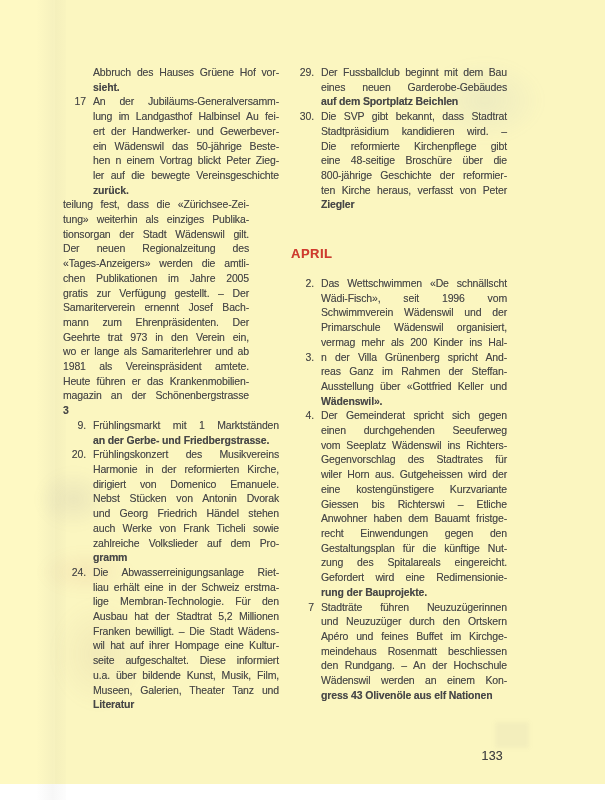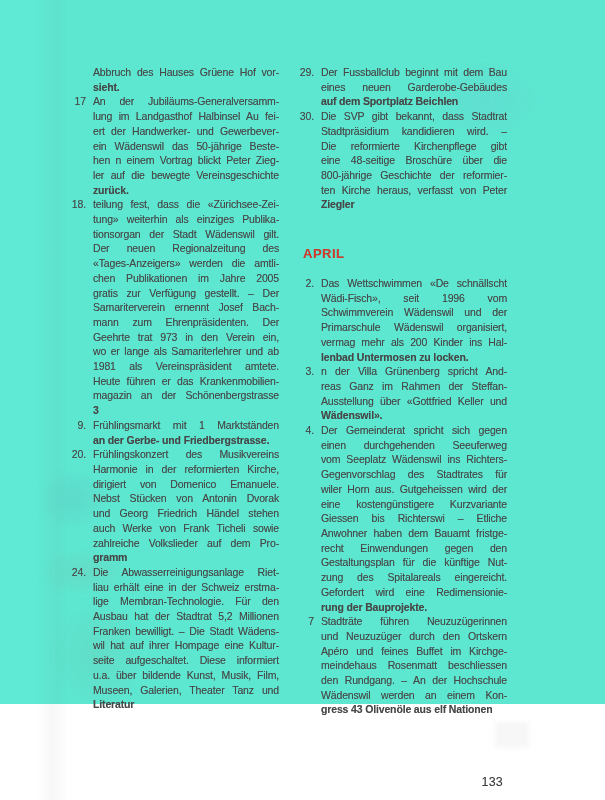--- a/index.html
+++ b/index.html
@@ -3,21 +3,21 @@
 <meta charset="utf-8">
 <style>
   html,body{margin:0;padding:0;}
   body{
     width:605px;height:800px;
     background:#ffffff;
     font-family:"Liberation Sans","DejaVu Sans",sans-serif;
     overflow:hidden;
   }
   .sheet{
-    position:relative;width:605px;height:704px;background:#5eead4;
+    position:relative;width:605px;height:784px;background:#fef9c3;
   }
   
   .sheet::before{
     content:"";position:absolute;left:55px;top:0;right:0;bottom:0;
     background:rgba(90,90,90,0.015);pointer-events:none;
   }
   
   .edge{
     position:absolute;left:36px;top:0;width:30px;height:800px;
     background:linear-gradient(to right,rgba(120,120,120,0) 0%,rgba(120,120,120,0.06) 55%,rgba(120,120,120,0.015) 100%);
@@ -46,21 +46,21 @@
   .num{width:30px;flex:none;text-align:right;padding-right:7px;box-sizing:border-box;}
   .txt{width:186px;flex:none;}
   .line{text-align:justify;text-align-last:justify;}
   .line.last{text-align-last:left;font-weight:bold;}
   .month{
     margin:35px 0 15px 0;padding:0;
     font-size:13px;line-height:14px;font-weight:bold;letter-spacing:0.5px;
     color:#d43a2c;
   }
   .pageno{
-    position:absolute;top:775px;left:403px;width:100px;text-align:right;
+    position:absolute;top:749px;left:403px;width:100px;text-align:right;
     color:#414141;font-size:12.5px;letter-spacing:0.2px;
     text-shadow:0 0 0.3px rgba(70,70,70,0.45);
   }
 </style>
 </head>
 <body>
 
 <div class="sheet">
   <div class="edge"></div>
   <div class="ghost g1"></div>
@@ -86,21 +86,20 @@
           <div class="line">lung im Landgasthof Halbinsel Au fei-</div>
           <div class="line">ert der Handwerker- und Gewerbever-</div>
           <div class="line">ein Wädenswil das 50-jährige Beste-</div>
           <div class="line">hen n einem Vortrag blickt Peter Zieg-</div>
           <div class="line">ler auf die bewegte Vereinsgeschichte</div>
           <div class="line last">zurück.</div>
         </div>
       </div>
 
       <div class="item">
-        <div class="num">18.</div>
         <div class="txt">
           <div class="line">teilung fest, dass die «Zürichsee-Zei-</div>
           <div class="line">tung» weiterhin als einziges Publika-</div>
           <div class="line">tionsorgan der Stadt Wädenswil gilt.</div>
           <div class="line">Der neuen Regionalzeitung des</div>
           <div class="line">«Tages-Anzeigers» werden die amtli-</div>
           <div class="line">chen Publikationen im Jahre 2005</div>
           <div class="line">gratis zur Verfügung gestellt. – Der</div>
           <div class="line">Samariterverein ernennt Josef Bach-</div>
           <div class="line">mann zum Ehrenpräsidenten. Der</div>
@@ -170,32 +169,31 @@
             <div class="line">Die SVP gibt bekannt, dass Stadtrat</div>
             <div class="line">Stadtpräsidium kandidieren wird. –</div>
             <div class="line">Die reformierte Kirchenpflege gibt</div>
             <div class="line">eine 48-seitige Broschüre über die</div>
             <div class="line">800-jährige Geschichte der reformier-</div>
             <div class="line">ten Kirche heraus, verfasst von Peter</div>
             <div class="line last">Ziegler</div>
           </div>
         </div>
       </div>
-    <h3 class="month" style="color: rgb(212, 58, 44); margin-left: 12px;">APRIL</h3>
+    <h3 class="month" style="color: rgb(212, 58, 44);">APRIL</h3>
     <div>
 
         <div class="item">
           <div class="num">2.</div>
           <div class="txt">
             <div class="line">Das Wettschwimmen «De schnällscht</div>
             <div class="line">Wädi-Fisch», seit 1996 vom</div>
             <div class="line">Schwimmverein Wädenswil und der</div>
             <div class="line">Primarschule Wädenswil organisiert,</div>
             <div class="line">vermag mehr als 200 Kinder ins Hal-</div>
-            <div class="line last">lenbad Untermosen zu locken.</div>
           </div>
         </div>
 
         <div class="item">
           <div class="num">3.</div>
           <div class="txt">
             <div class="line">n der Villa Grünenberg spricht And-</div>
             <div class="line">reas Ganz im Rahmen der Steffan-</div>
             <div class="line">Ausstellung über «Gottfried Keller und</div>
             <div class="line last">Wädenswil».</div>

